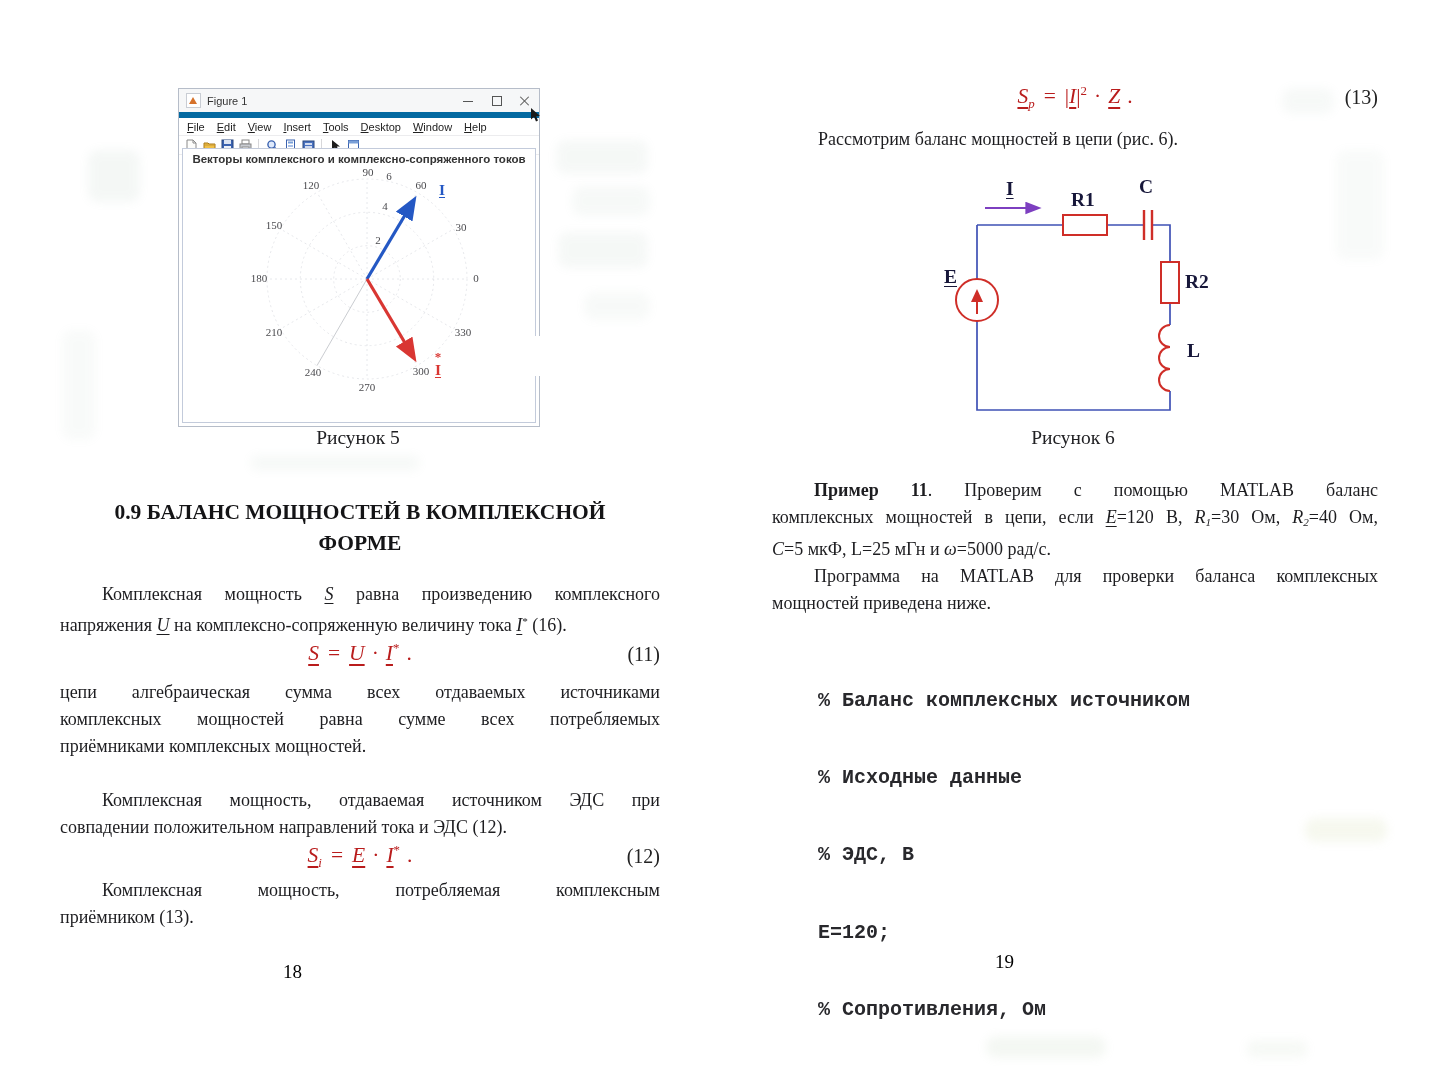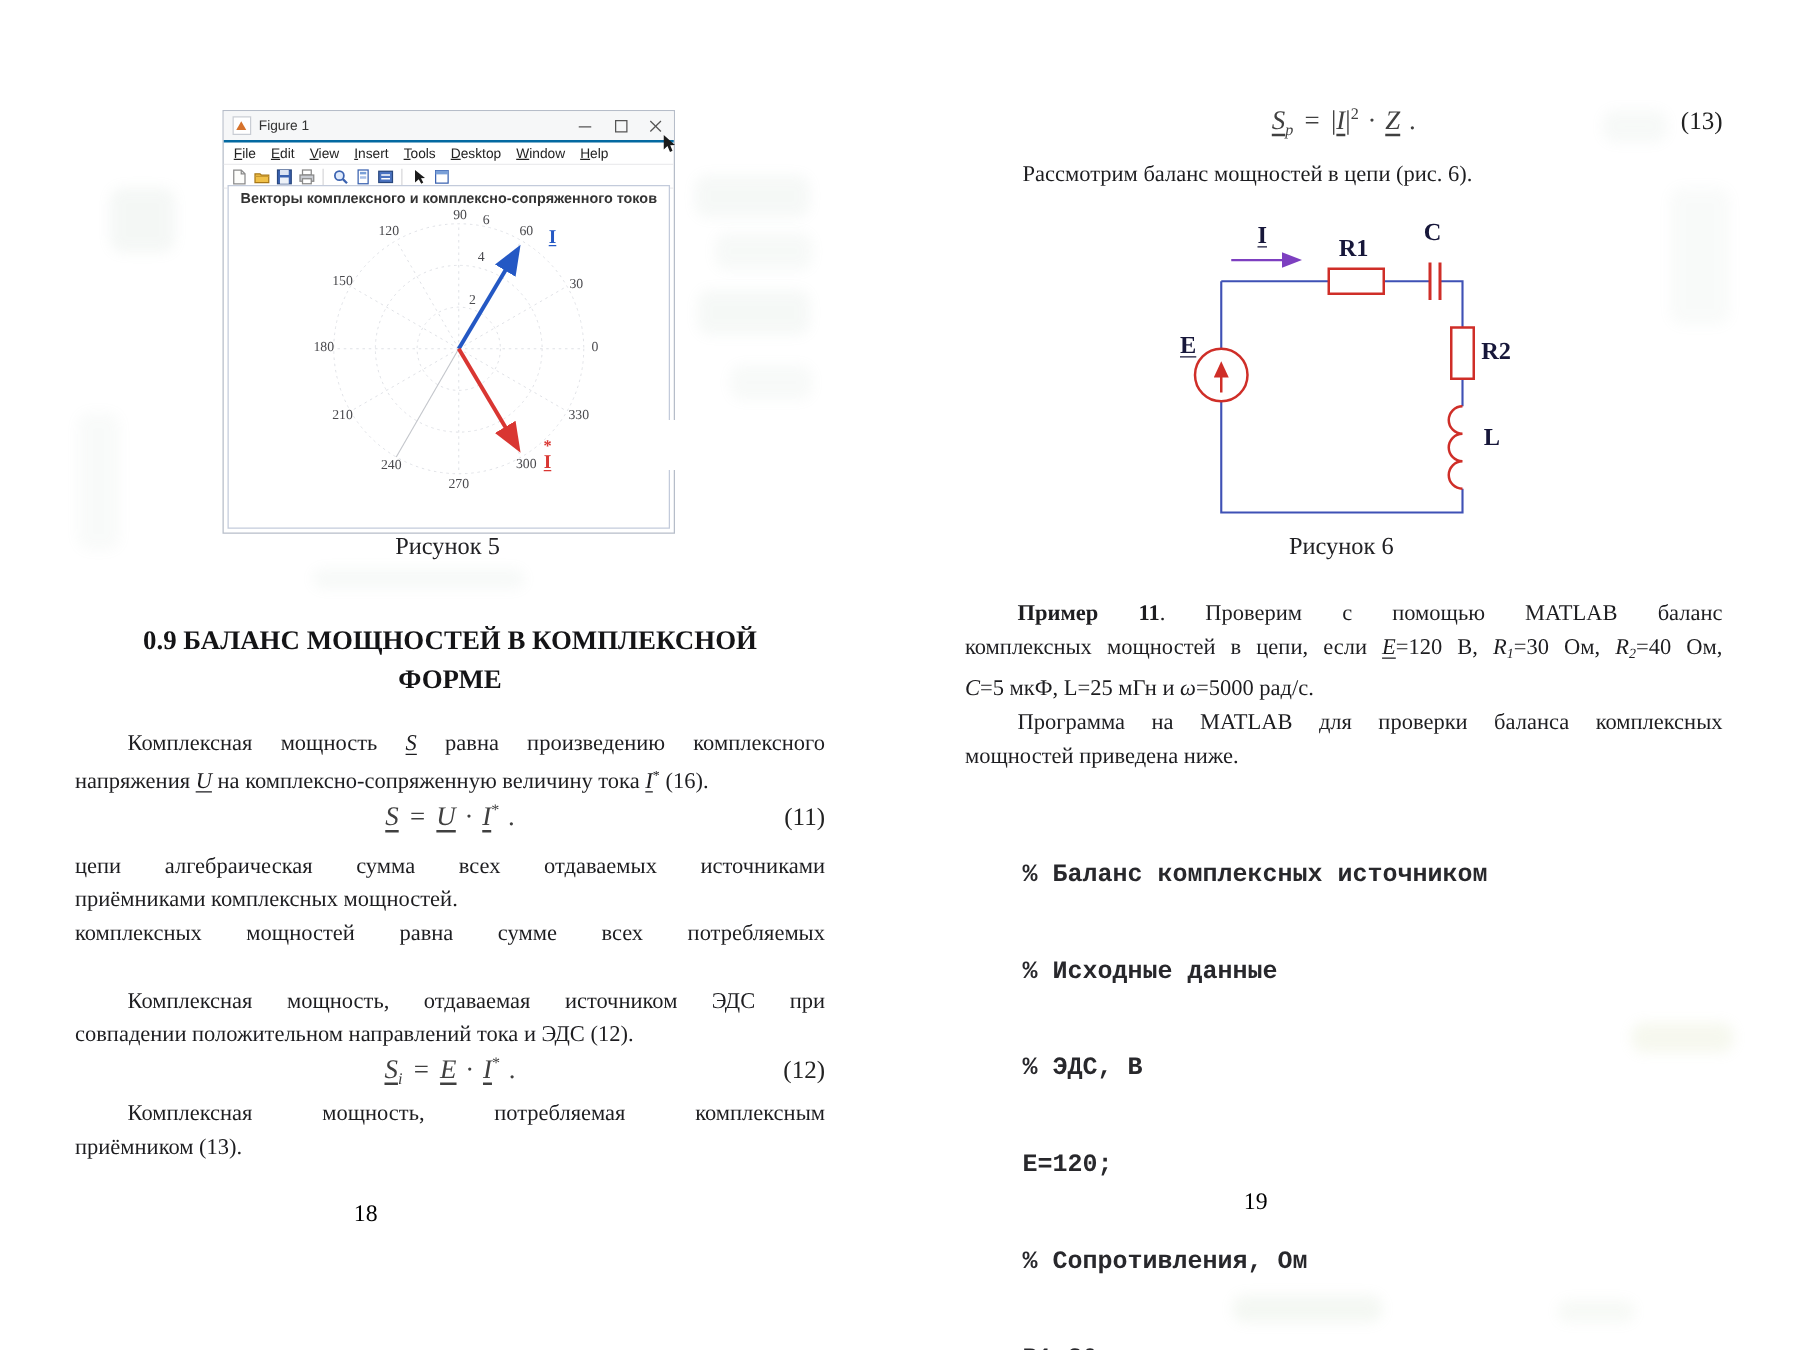--- a/index.html
+++ b/index.html
@@ -17,37 +17,37 @@
   .seg-i{font-style:italic;}
   .seg-sub{font-style:italic;font-size:0.62em;vertical-align:-0.28em;}
   .seg-sup{font-size:0.62em;vertical-align:0.55em;}
   .seg-b{font-weight:bold;}
   .heading{font-size:21.5px;font-weight:bold;text-align:center;line-height:31px;color:#141416;}
   .caption{font-size:19.5px;text-align:center;color:#212124;}
   .pagenum{font-size:19px;text-align:left;color:#000000;width:200px;}
 
   
   .eqrow{width:600px;text-align:center;height:34px;}
-  .eq{font-size:21.5px;color:#404040;}
+  .eq{font-size:21.5px;color:#b91c1c;}
   .mv{font-style:italic;text-decoration:underline;text-underline-offset:4px;}
   .eqop{margin:0 9px;}
   .eqdot{margin:0 7px;}
   .eqend{margin-left:7px;}
   .eqsub{font-style:italic;font-size:0.6em;}
   .eqsup{font-size:0.6em;vertical-align:0.6em;}
   .eqnum{position:absolute;right:0;top:2px;font-size:20px;color:#222;}
 
   
   .code{font-family:"Liberation Mono",monospace;font-size:20px;line-height:25.8px;
         font-weight:600;color:#28282c;white-space:pre;}
 
   
   .figwin{left:178px;top:88px;width:360px;height:337px;background:#fff;border:1px solid #b6bdc9;
           font-family:"Liberation Sans",sans-serif;}
-  .titlebar{height:23px;background:#f6f7f8;border-bottom:2px solid #0369a1;display:flex;align-items:center;padding:0 7px;}
+  .titlebar{height:23px;background:#f6f7f8;border-bottom:6px solid #0369a1;display:flex;align-items:center;padding:0 7px;}
   .apptitle{font-size:11px;color:#333;margin-left:6px;flex:1;}
   .appicon{width:13px;height:13px;border:1px solid #c9cdd4;background:#fff;position:relative;}
   .appicon:before{content:"";position:absolute;left:2px;top:3px;border-left:4px solid transparent;
           border-right:4px solid transparent;border-bottom:7px solid #d6722b;}
   .wctl{display:flex;align-items:center;gap:17px;margin-right:2px;}
   .ctl{width:11px;height:11px;position:relative;cursor:default;}
   .ctl-min:before{content:"";position:absolute;left:0;right:1px;top:6px;border-top:1.6px solid #555;}
   .ctl-max:before{content:"";position:absolute;left:1px;top:1px;width:8px;height:8px;border:1.3px solid #555;}
   .ctl-close:before,.ctl-close:after{content:"";position:absolute;left:5px;top:0;height:12px;border-left:1.6px solid #555;}
   .ctl-close:before{transform:rotate(45deg);}
@@ -249,22 +249,22 @@
 
   <div class="abs eqrow" style="left:60px;top:641px">
     <span class="eq">
       <span class="mv">S</span><span class="eqop">=</span><span class="mv">U</span><span class="eqdot">·</span><span class="mv">I</span><span class="eqsup">*</span><span class="eqend">.</span>
     </span>
     <span class="eqnum">(11)</span>
   </div>
 
   <div class="abs tcol" style="left:60px;top:679px">
     <div class="line just">цепи алгебраическая сумма всех отдаваемых источниками</div>
+    <div class="line just">комплексных мощностей равна сумме всех потребляемых</div>
     <div class="line">приёмниками комплексных мощностей.</div>
-    <div class="line just">комплексных мощностей равна сумме всех потребляемых</div>
   </div>
 
   <div class="abs tcol" style="left:60px;top:787px">
     <div class="line just ind">Комплексная мощность, отдаваемая источником ЭДС при</div>
     <div class="line">совпадении положительном направлений тока и ЭДС (12).</div>
   </div>
 
   <div class="abs eqrow" style="left:60px;top:843px">
     <span class="eq">
       <span class="mv">S</span><sub class="eqsub">i</sub><span class="eqop">=</span><span class="mv">E</span><span class="eqdot">·</span><span class="mv">I</span><span class="eqsup">*</span><span class="eqend">.</span>

